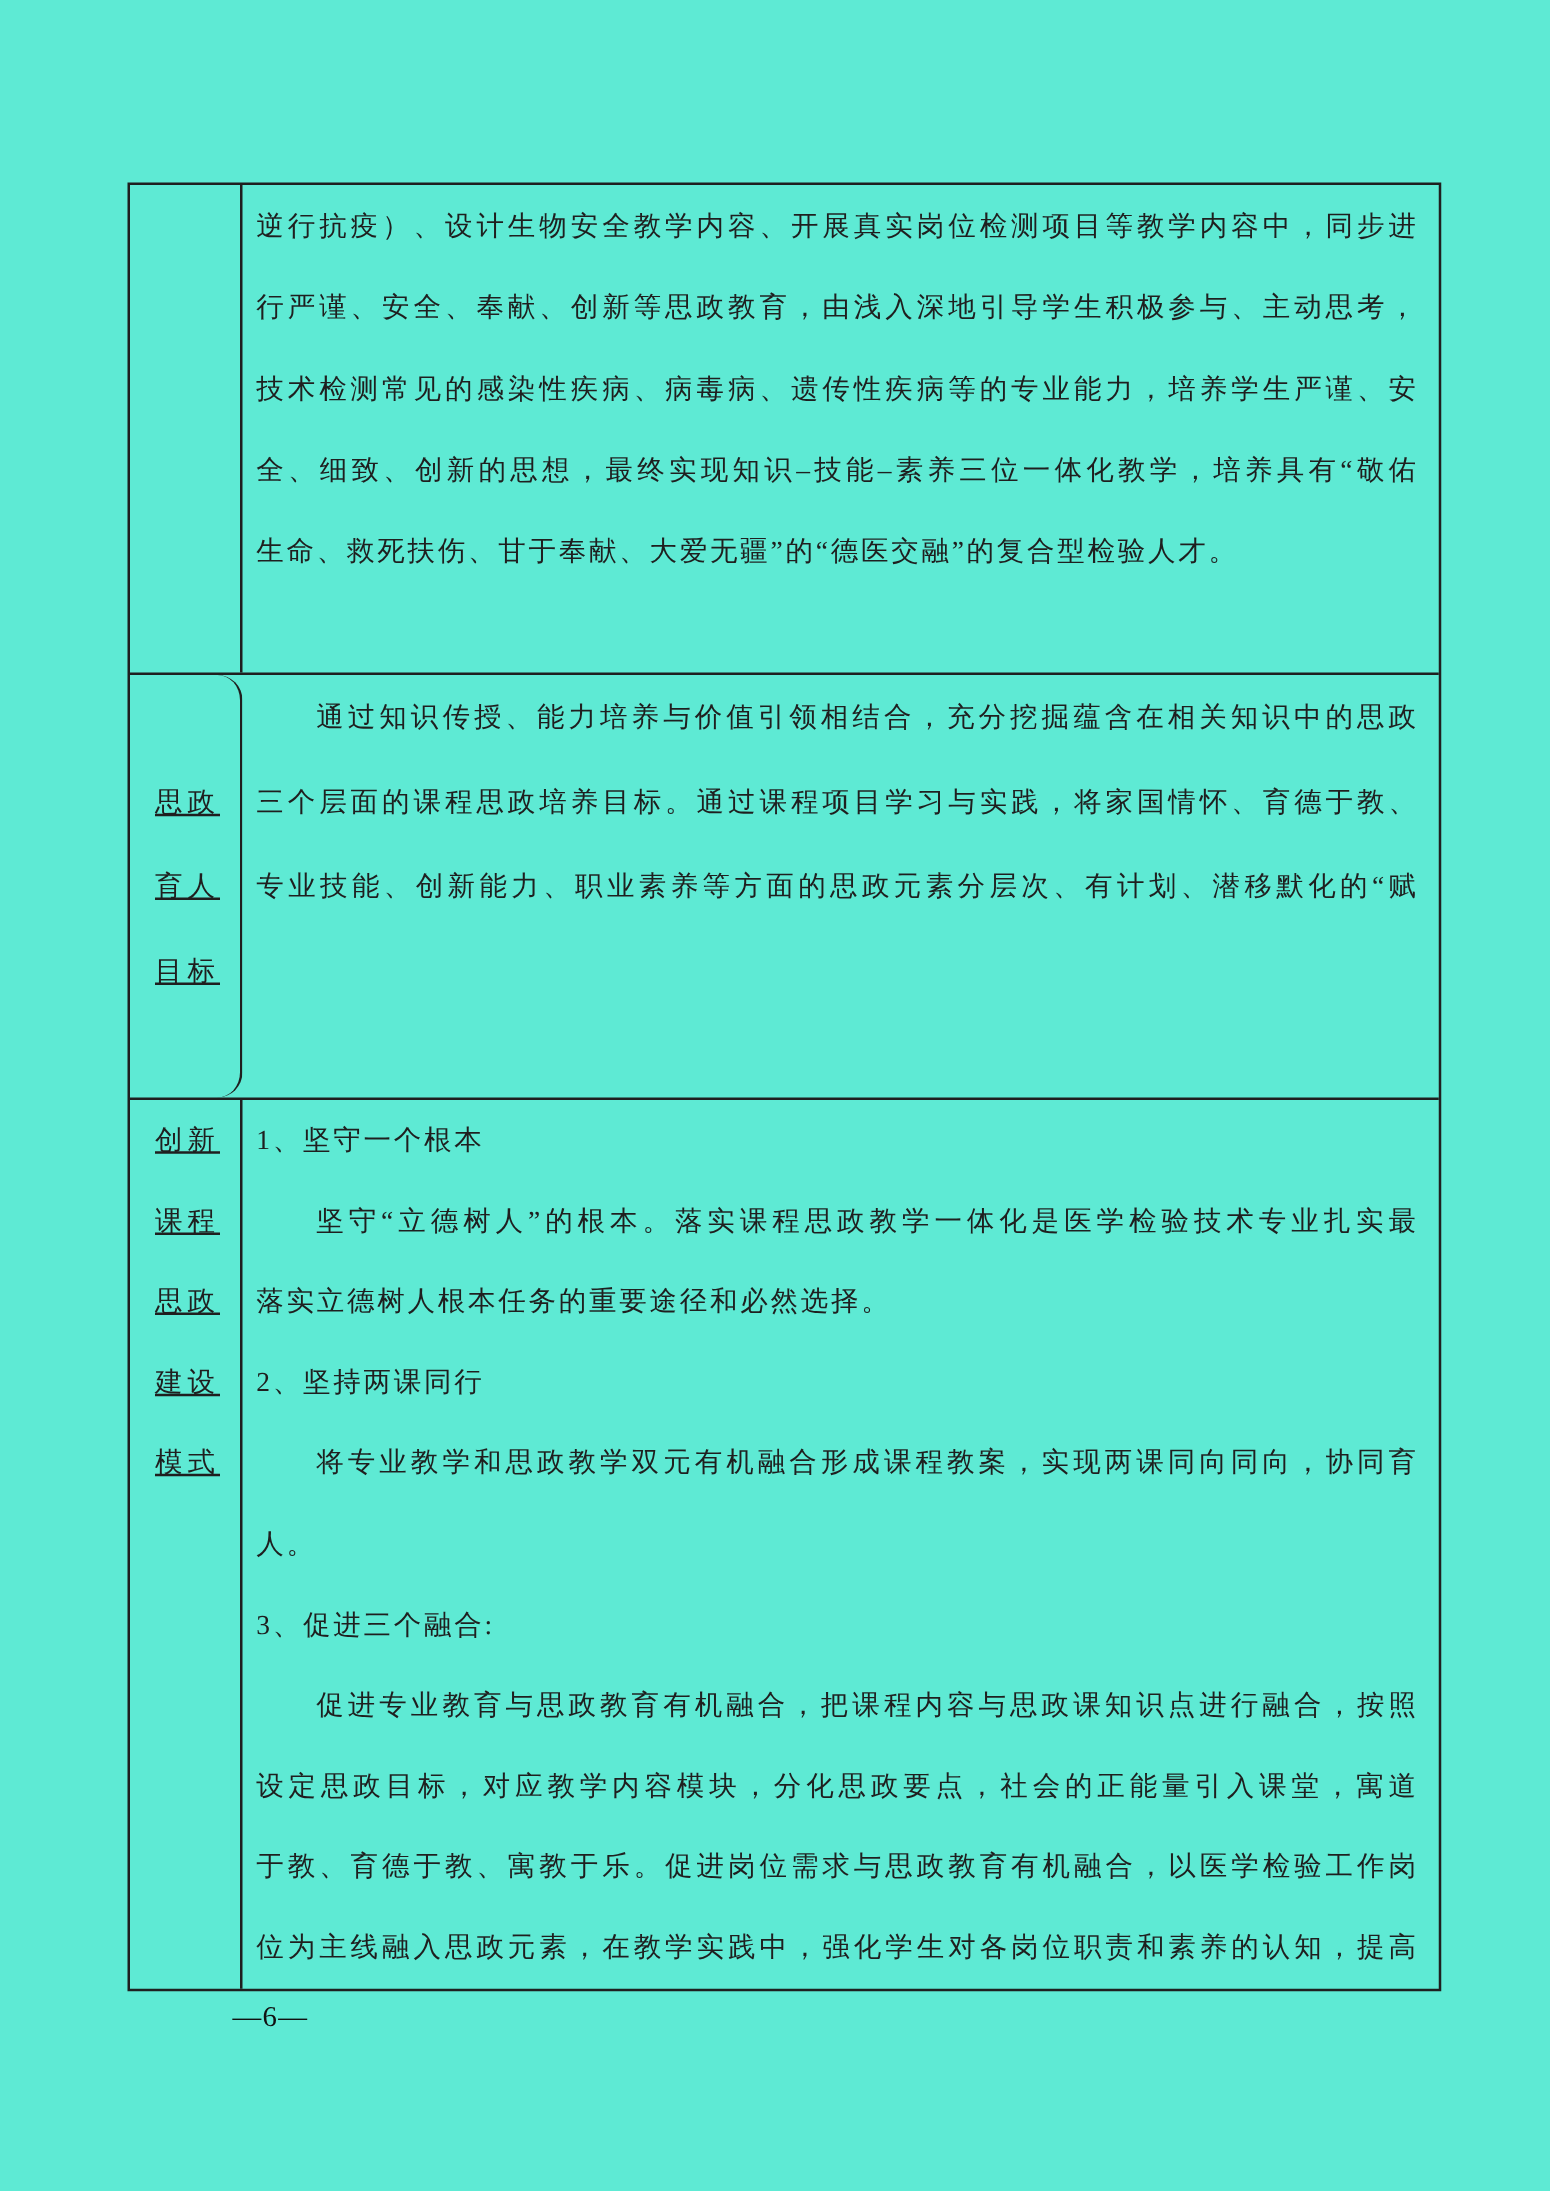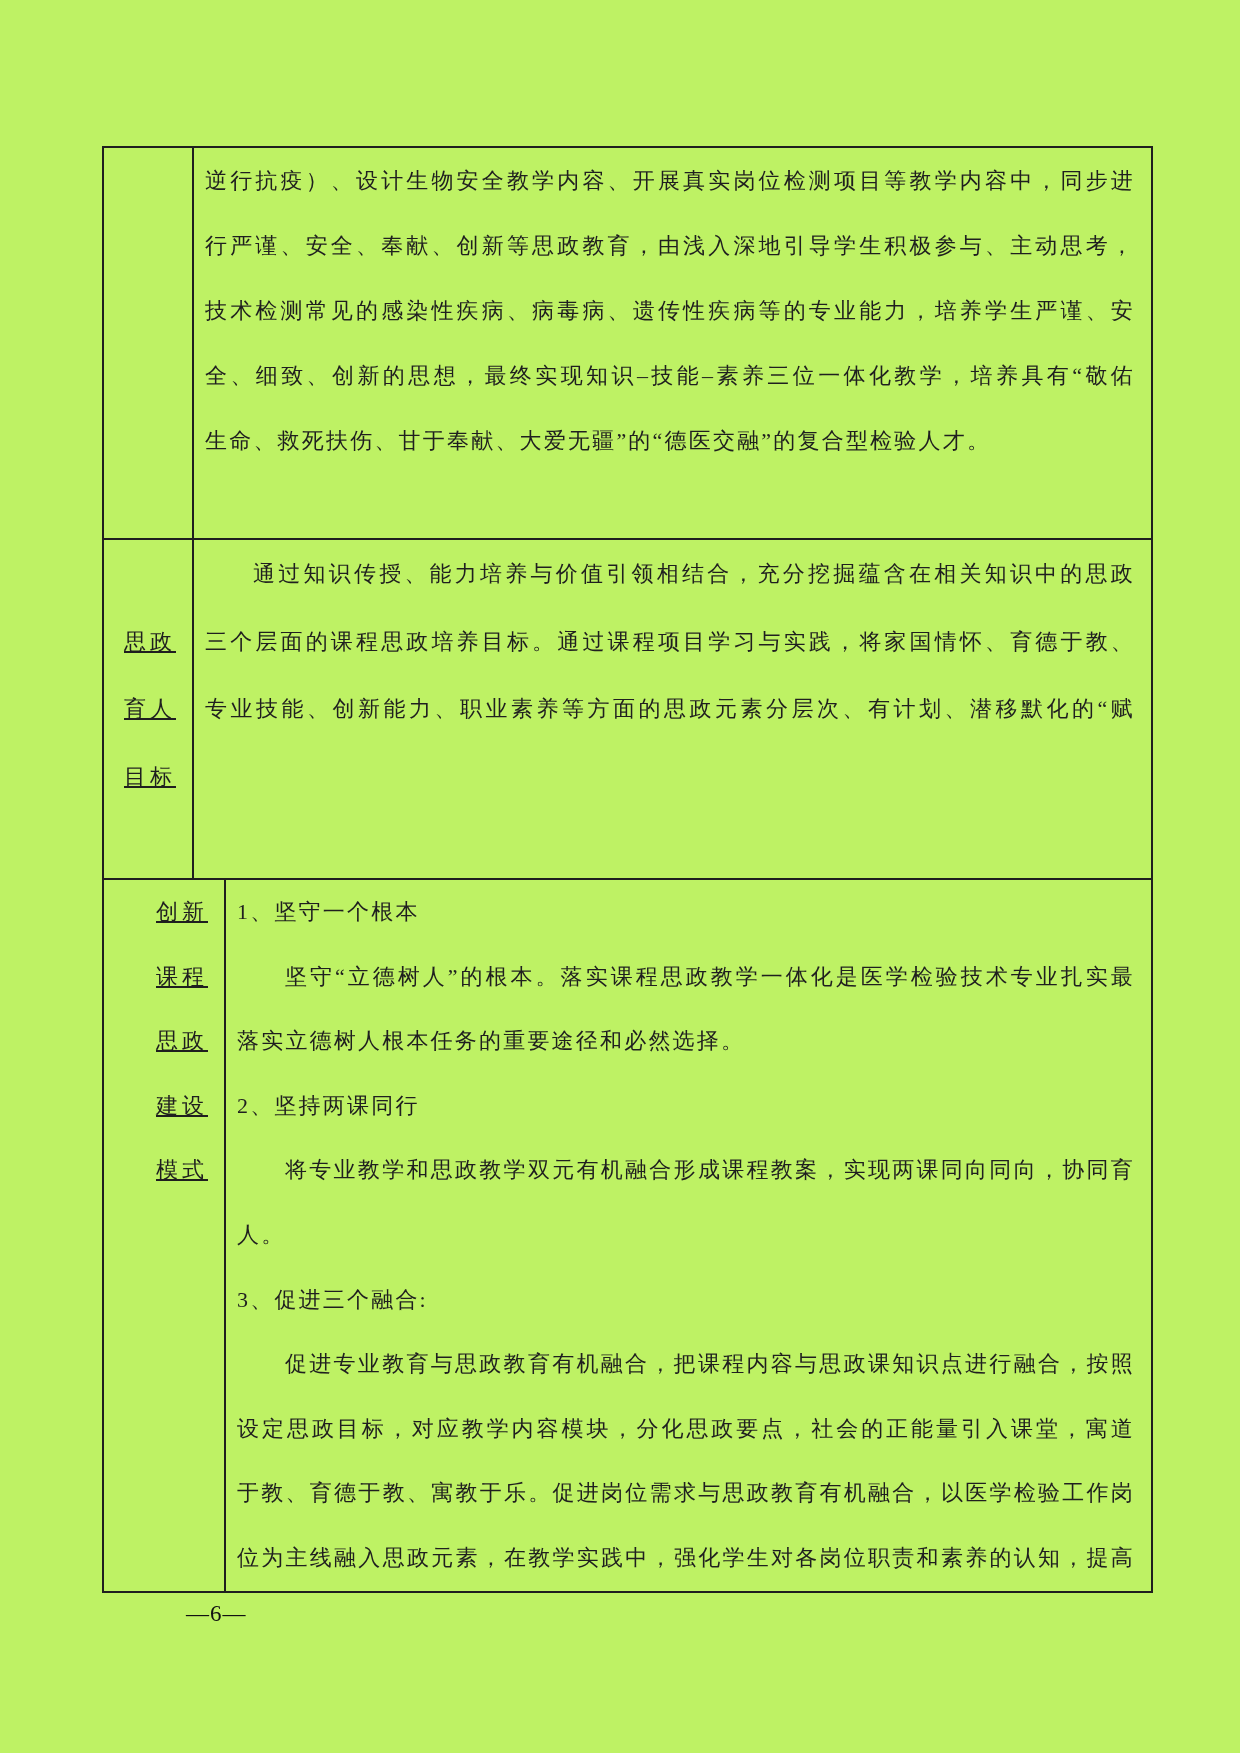--- a/index.html
+++ b/index.html
@@ -4,40 +4,40 @@
 <style>
   html, body {
     margin: 0;
     padding: 0;
     background: #ffffff;
   }
   .page {
     position: relative;
     width: 1240px;
     height: 1753px;
-    background: #bef264;
+    background: #5eead4;
     font-family: "Liberation Serif", "DejaVu Serif", serif;
     color: #1f1f1f;
     overflow: hidden;
   }
   .doc-table {
     position: absolute;
     left: 102px;
     top: 146px;
     width: 1051px;
     border: 2px solid #1f1f1f;
     box-sizing: border-box;
   }
   .trow {
     display: flex;
     box-sizing: border-box;
   }
   .trow.r0 { height: 392px; border-bottom: 2px solid #1f1f1f; }
   .trow.r1 { height: 340px; border-bottom: 2px solid #1f1f1f; }
-  .trow.r2 { height: 711px; padding-left: 32px; }
+  .trow.r2 { height: 711px; }
   .label-cell {
     width: 90px;
     box-sizing: border-box;
     border-right: 2px solid #1f1f1f;
     flex: 0 0 auto;
     display: flex;
     flex-direction: column;
     align-items: center;
     font-size: 22px;
     letter-spacing: 4px;
@@ -48,21 +48,21 @@
   .label-cell.v-top { justify-content: flex-start; }
   .content-cell {
     flex: 1 1 auto;
     box-sizing: border-box;
     padding: 0 16px 0 11px;
     font-size: 22px;
     letter-spacing: 2.2px;
     overflow: hidden;
   }
   .r0 .content-cell, .r0 .label-cell { line-height: 65px; }
-  .r1 .content-cell, .r1 .label-cell { line-height: 67.6px; }
+  .r1 .content-cell, .r1 .label-cell { line-height: 67.6px; border-radius: 20px; }
   .r2 .content-cell, .r2 .label-cell { line-height: 64.6px; }
   .ln {
     text-align: justify;
     white-space: nowrap;
   }
   .ln.full {
     white-space: normal;
     text-align: justify;
     text-align-last: justify;
   }

